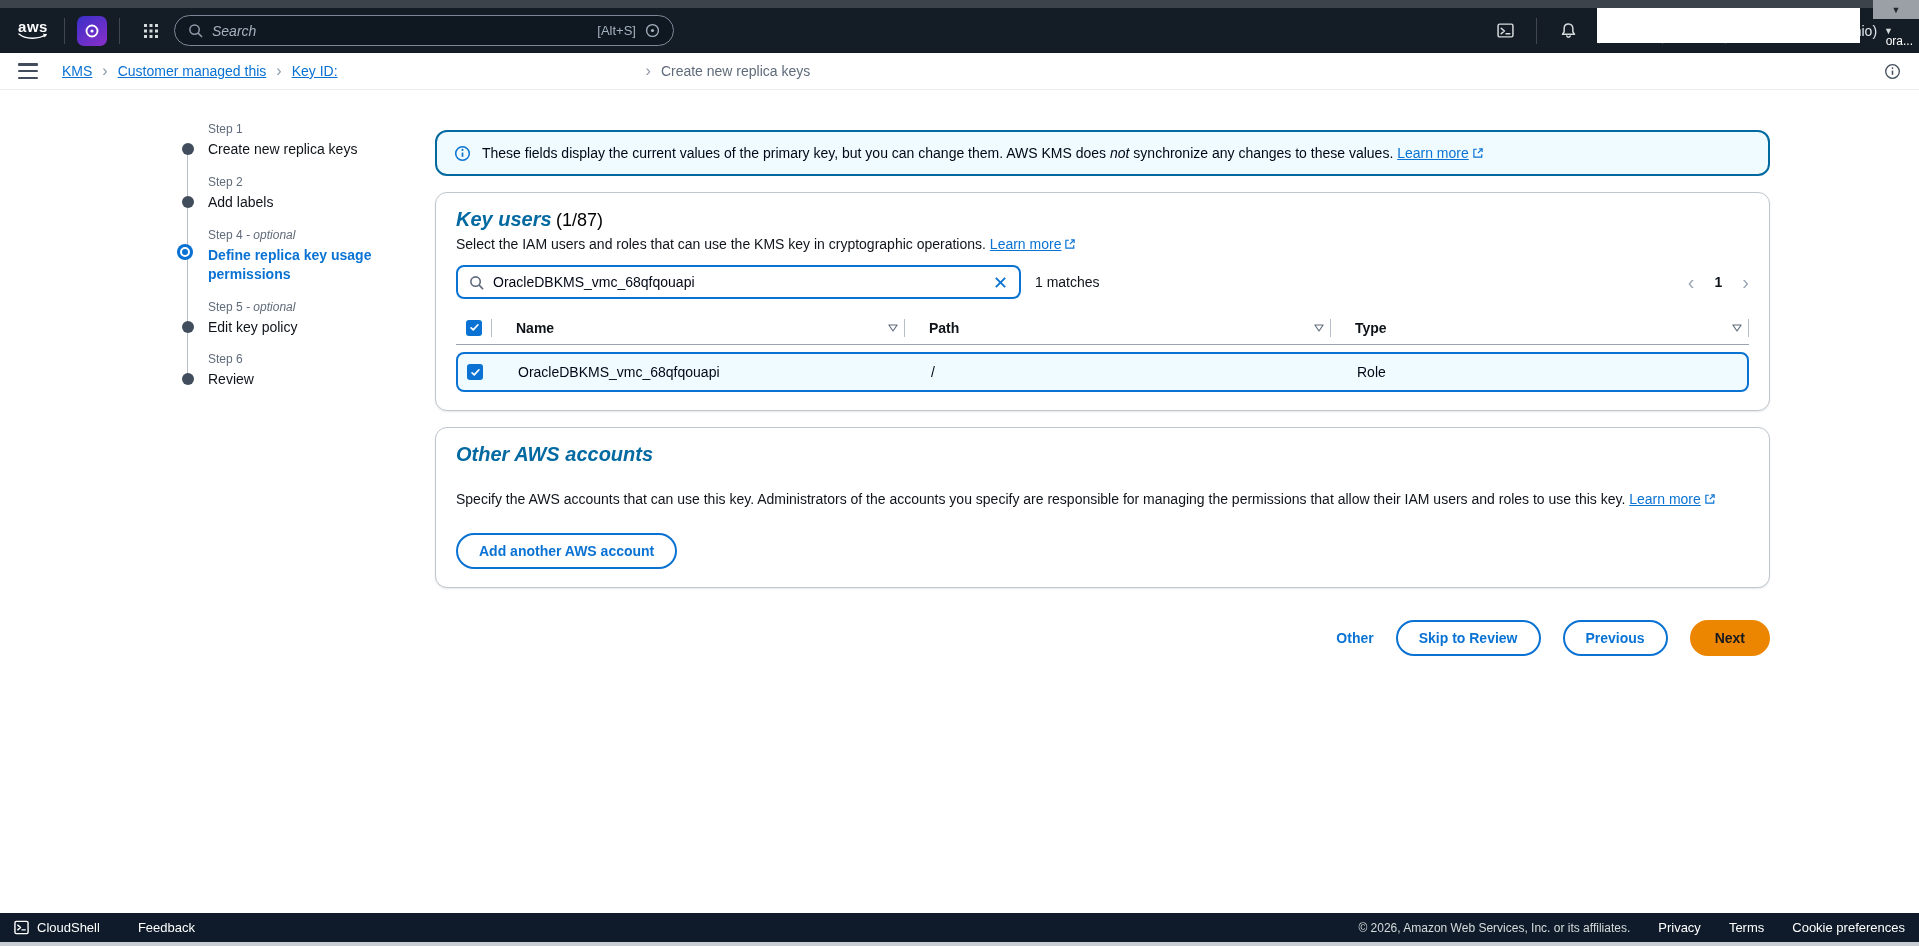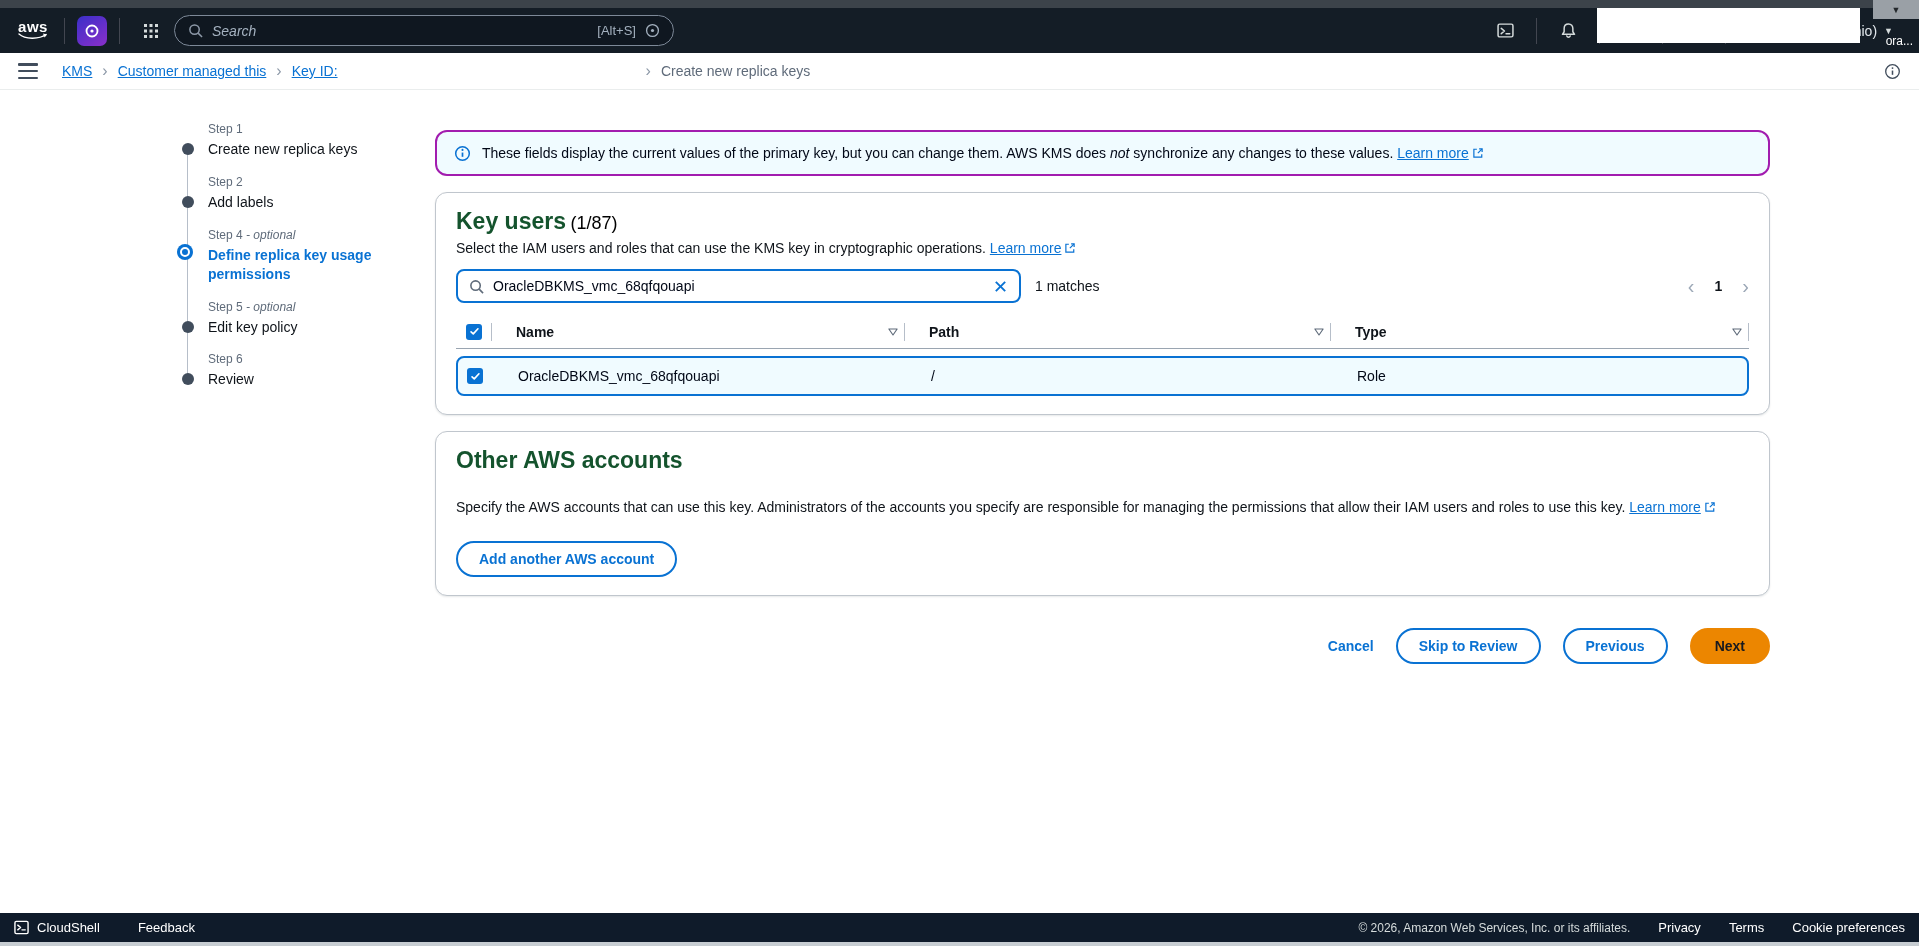--- a/index.html
+++ b/index.html
@@ -54,29 +54,29 @@
   .step-title { font-size:14px; color:#0f141a; line-height:1.35; cursor:pointer; }
   .step .dot { position:absolute; left:2px; top:21px; width:12px; height:12px; border-radius:50%; background:#414d5c; z-index:2; }
   .step.active .dot { left:0; top:19px; width:10px; height:10px; background:#0972d3; border:2px solid #fff; box-shadow:0 0 0 3px #0972d3; }
   .step.active .step-title { color:#0972d3; font-weight:bold; }
 
   
   .main { position:absolute; left:435px; top:130px; width:1335px; }
   h1 { font-size:28px; font-weight:bold; color:#000716; margin-bottom:18px; }
   h1 .opt { font-style:italic; }
 
-  .banner { border:2px solid #a21caf; background:#f0fbff; border-radius:12px; height:46px;
+  .banner { border:2px solid #0369a1; background:#f0fbff; border-radius:12px; height:46px;
     display:flex; align-items:center; gap:11px; padding:0 17px; font-size:14px; color:#000716; margin-bottom:16px; }
   .banner .it { font-style:italic; }
   a.link { color:#0972d3; text-decoration:underline; cursor:pointer; }
   .ext { display:inline-block; vertical-align:-1px; margin-left:3px; color:#0972d3; }
 
   .card { border:1px solid #c0c6cd; border-radius:12px; background:#fff; padding:15px 20px 18px;
     margin-bottom:16px; box-shadow:0 1px 2px rgba(0,28,36,.1); }
-  .card h2 { font-size:23px; font-weight:bold; color:#14532d; display:inline; }
+  .card h2 { font-size:20px; font-weight:bold; color:#0369a1; display:inline;font-style:italic; }
   .counter { font-size:18px; font-weight:normal; color:#000000; }
   .card-desc { font-size:14px; color:#0f141a; margin-top:5px; }
 
   .controls-row { display:flex; align-items:center; margin-top:13px; }
   .search-box { width:565px; height:34px; border:2px solid #0972d3; border-radius:8px;
     display:flex; align-items:center; padding:0 11px; gap:9px; background:#fff; }
   .search-box input { flex:1; border:none; outline:none; font-size:14px; color:#000716;
     font-family:"Liberation Sans",sans-serif; background:transparent; }
   .clear-x { color:#0972d3; cursor:pointer; display:flex; }
   .matches { font-size:14px; margin-left:14px; color:#0f141a; }
@@ -362,21 +362,21 @@
       <a class="link">Learn more</a><span class="ext"><svg width="12" height="12" viewBox="0 0 16 16">
             <path d="M13 9.5v4H2.5V3H6.5" fill="none" stroke="currentColor" stroke-width="1.6"></path>
             <path d="M9.5 2.5H13.5v4" fill="none" stroke="currentColor" stroke-width="1.6"></path>
             <line x1="13.2" y1="2.8" x2="7.8" y2="8.2" stroke="currentColor" stroke-width="1.6"></line>
           </svg></span>
     </div>
     <button class="btn-outline">Add another AWS account</button>
   </div>
 
   <div class="actions">
-    <span class="cancel-link">Cancel</span>
+    <span class="cancel-link">Other</span>
     <button class="btn-pill">Skip to Review</button>
     <button class="btn-pill">Previous</button>
     <button class="btn-primary">Next</button>
   </div>
 </div>
 
 <div class="footer">
   <div class="foot-item">
     <svg width="15" height="15" viewBox="0 0 16 16" style="color:#fff">
       <rect x="1" y="1.5" width="14" height="13" rx="1.5" fill="none" stroke="currentColor" stroke-width="1.5"></rect>

